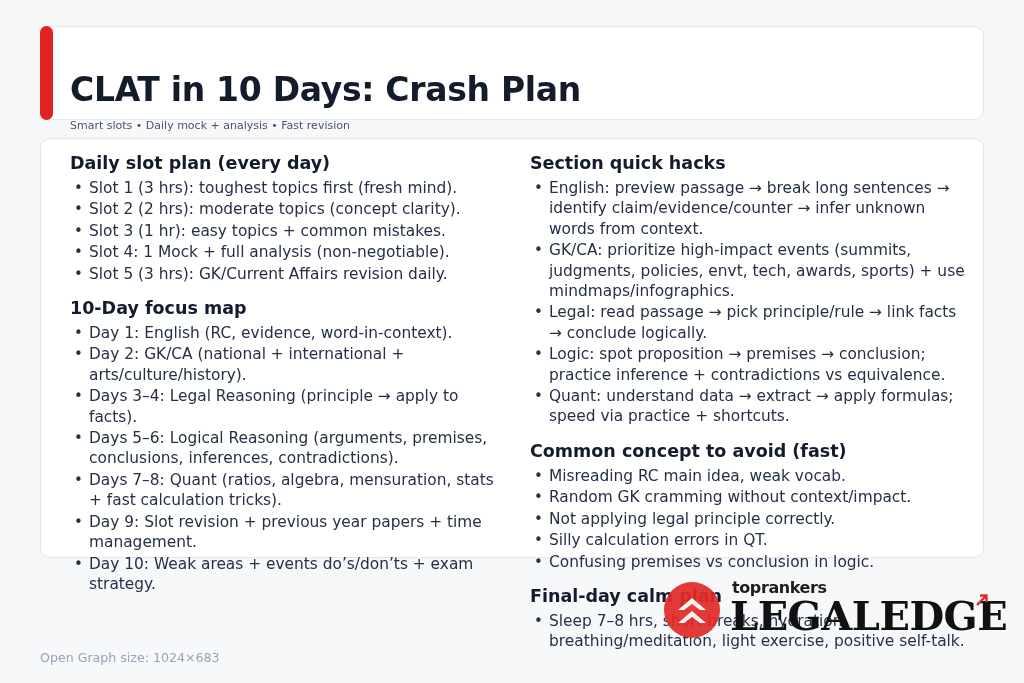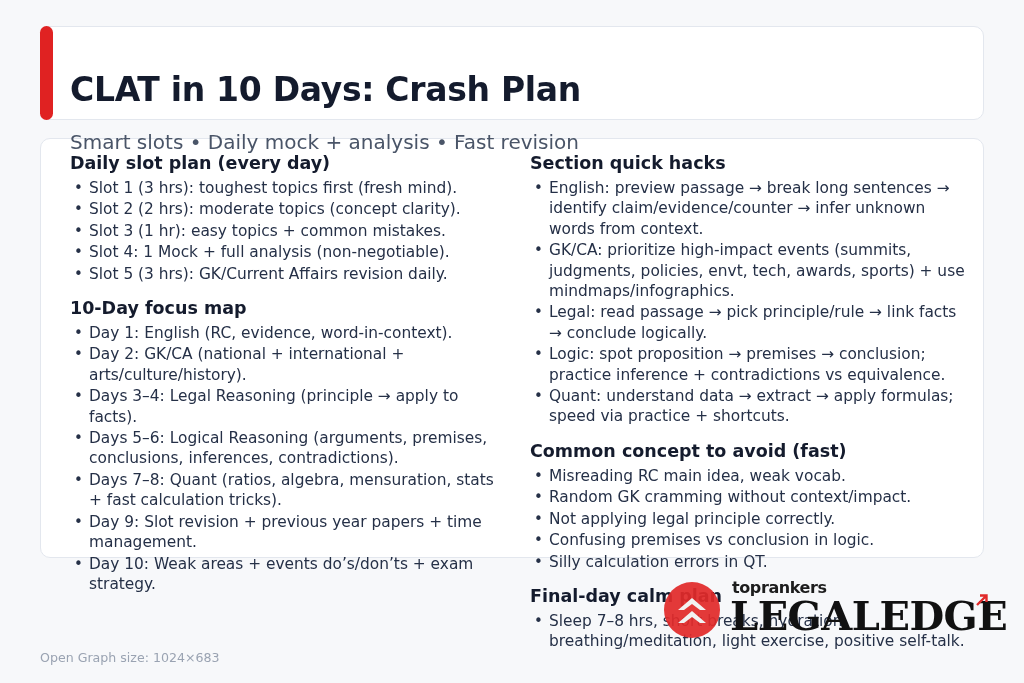--- a/index.html
+++ b/index.html
@@ -52,22 +52,22 @@
     font-size: 33px;
     font-weight: bold;
     letter-spacing: -0.3px;
     color: #141b2d;
     line-height: 40px;
     white-space: nowrap;
     margin-top: 32px;
   }
 
   .og-subtitle {
-    margin-top: 21px;
-    font-size: 20px;
+    margin-top: 5px;
+    font-size: 11px;
     color: #4a5costly;
     color: #4a5568;
     line-height: 22px;
     white-space: nowrap;
   }
 
   
   .content-card {
     position: absolute;
     left: 40px;
@@ -253,22 +253,22 @@
         <li>Quant: understand data → extract → apply formulas; speed via practice + shortcuts.</li>
       </ul>
     </div>
 
     <div class="section">
       <div class="section-title">Common concept to avoid (fast)</div>
       <ul class="bullets">
         <li>Misreading RC main idea, weak vocab.</li>
         <li>Random GK cramming without context/impact.</li>
         <li>Not applying legal principle correctly.</li>
+        <li>Silly calculation errors in QT.</li>
         <li>Confusing premises vs conclusion in logic.</li>
-        <li>Silly calculation errors in QT.</li>
       </ul>
     </div>
 
     <div class="section">
       <div class="section-title">Final-day calm plan</div>
       <ul class="bullets">
         <li>Sleep 7–8 hrs, short breaks, hydration, breathing/meditation, light exercise, positive self-talk.</li>
       </ul>
     </div>
 

